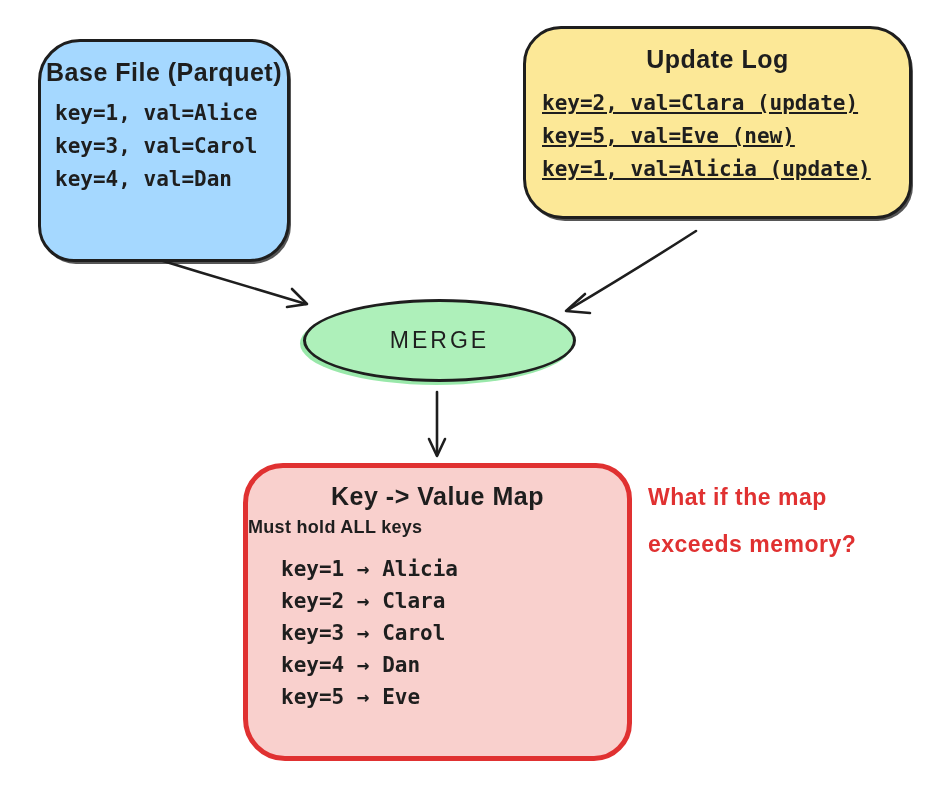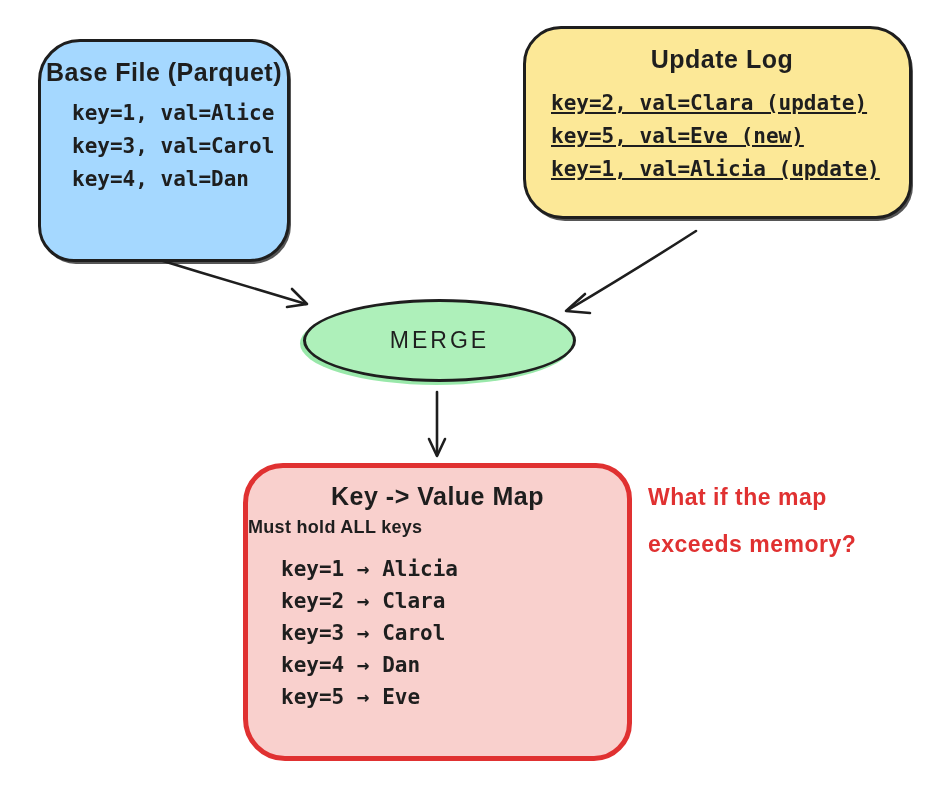--- a/index.html
+++ b/index.html
@@ -18,21 +18,20 @@
     left:38px;top:39px;width:252px;height:223px;
     background:var(--base_file_fill,#a5d8ff);
     border-radius:42px 38px 40px 36px;
     box-shadow:2px 3px 0 -1px rgba(30,30,30,.75);
   }
   .update-log{
     left:523px;top:26px;width:389px;height:193px;
     background:var(--update_log_fill,#ffec99);
     border-radius:38px 42px 36px 40px;
     box-shadow:2px 3px 0 -1px rgba(30,30,30,.75);
-    padding-left:9px;
   }
   .merge{
     left:303px;top:299px;width:273px;height:83px;
     background:var(--merge_fill,#b2f2bb);
     border:3px solid var(--stroke,#1e1e1e);
     border-radius:50%;
     display:flex;align-items:center;justify-content:center;
     box-shadow:-3px 3px 0 0 rgba(142,230,161,.9);
   }
   .key-map{
@@ -44,21 +43,21 @@
   .title{
     text-align:center;font-size:25px;font-weight:600;
     letter-spacing:.5px;margin-top:16px;
   }
   .key-map .title{margin-top:14px;}
   .subtitle{
     text-align:left;font-size:18px;font-weight:600;margin-top:6px;
     letter-spacing:.3px;
   }
   .rows{margin-top:10px;}
-  .base-file .rows{padding-left:31px;}
+  .base-file .rows{padding-left:14px;}
   .update-log .rows{margin-top:13px;padding-left:16px;text-decoration:underline;}
   .key-map .rows{margin-top:15px;padding-left:33px;}
   .row{
     font-family:"DejaVu Sans Mono",monospace;font-weight:700;
     font-size:21px;line-height:33px;white-space:pre;
   }
   .key-map .row{line-height:32px;}
   .merge-label{
     font-size:23px;font-weight:400;letter-spacing:3px;
   }

